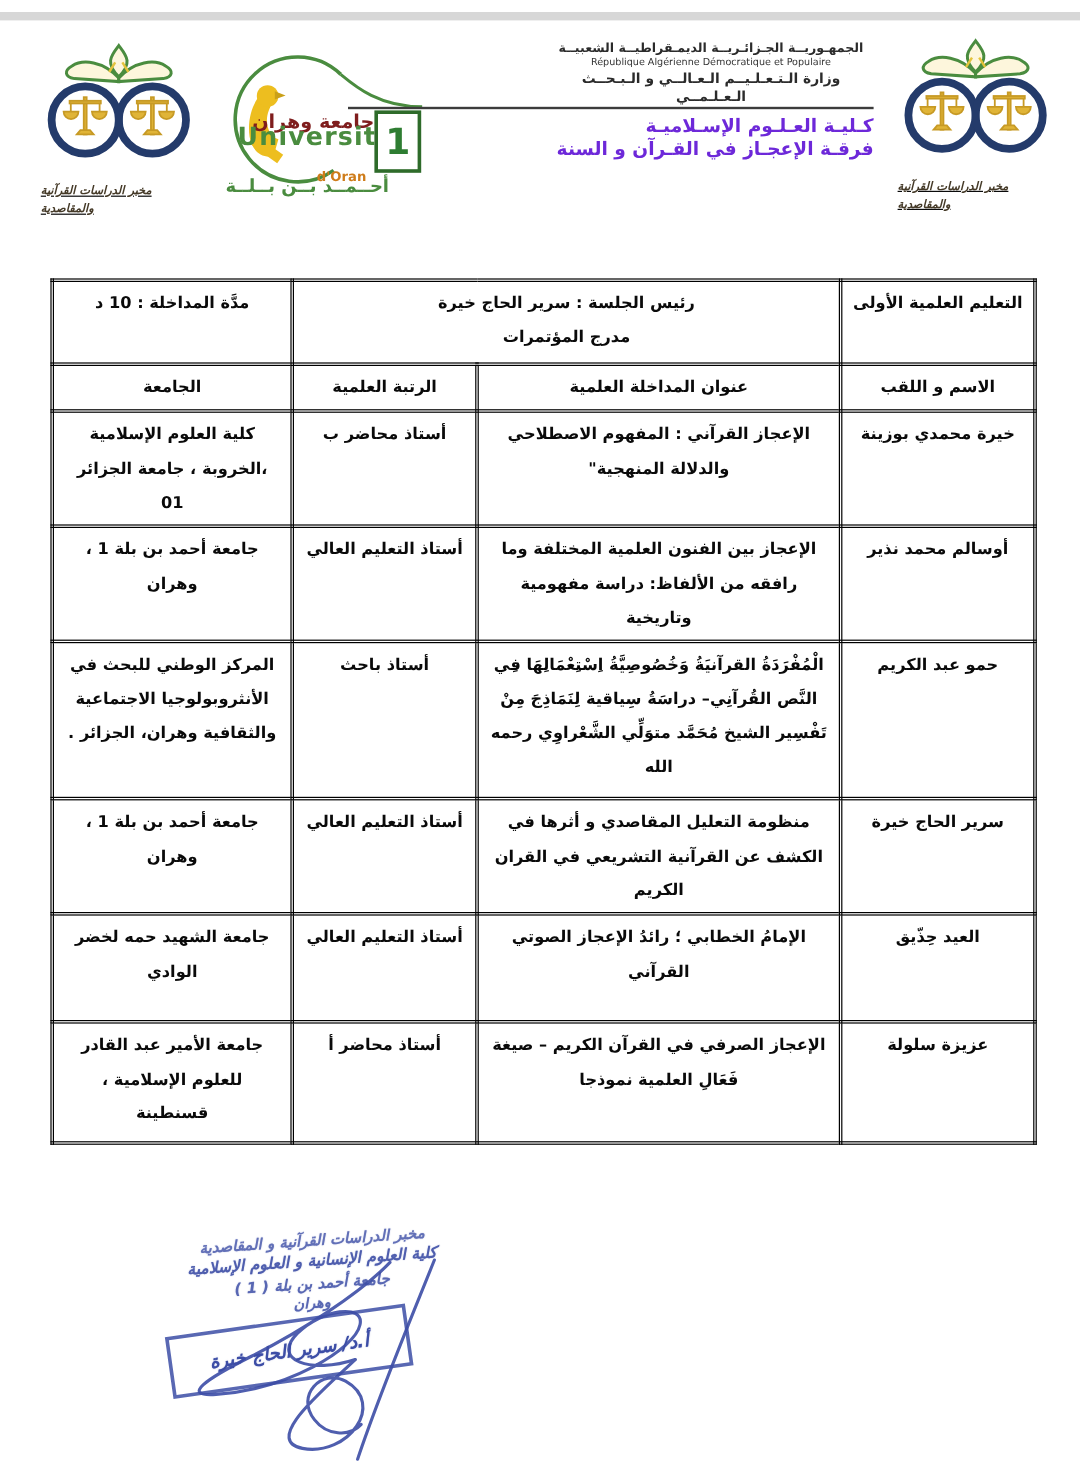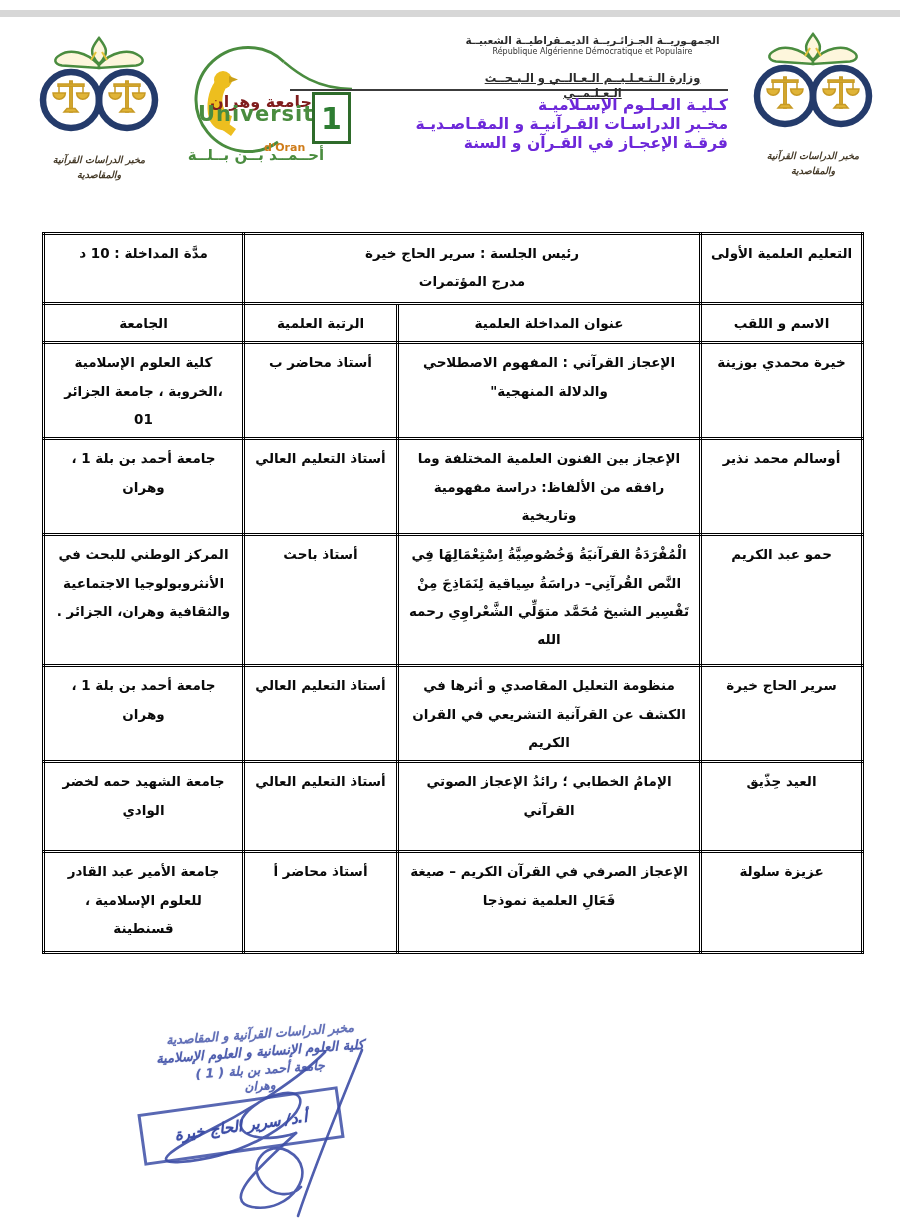--- a/index.html
+++ b/index.html
@@ -5,21 +5,21 @@
   html,body{margin:0;padding:0;}
   body{background:#e9e9e9;}
   .page{
     position:relative; width:900px; height:1221px; margin:0 auto;
     background:#ffffff; overflow:hidden;
     font-family:"DejaVu Sans", sans-serif; color:#0a0a0a;
   }
   .scan-stripe{position:absolute; left:0; top:10px; width:900px; height:7px;
     background:#d7d7d7;}
   
-  .lab-logo{position:absolute; width:130px; text-align:center;}
+  .lab-logo{position:absolute; width:130px; text-align:left;text-decoration:underline;}
   .lab-logo.left{left:34px; top:30px;}
   .lab-logo.right{left:748px; top:26px;}
   .lab-caption{font-size:9.5px; font-weight:bold; color:#453a28;
     font-style:italic; line-height:15px; margin-top:2px;}
   .uni-logo{position:absolute; left:166px; top:42px; width:186px; height:132px;}
   .uni-ar{position:absolute; right:40px; top:50px; width:120px; text-align:right;
     font-size:16px; font-weight:bold; color:#7f1d1d; direction:rtl;}
   .uni-latin{position:absolute; left:32px; top:60px; font-size:21px;
     color:#4a8c3f; letter-spacing:1px; font-weight:bold;}
   .uni-sub{position:absolute; left:98px; top:82px; font-size:11px;
@@ -30,21 +30,21 @@
   .uni-box span{font-size:30px; font-weight:bold; color:#2e7d32;}
   .uni-person{position:absolute; left:0; top:104px; width:180px; text-align:center;
     font-size:15px; font-weight:bold; color:#4a8c3f; direction:rtl;}
   .head-rule{position:absolute; left:290px; top:89px; width:438px; height:2px;
     background:#3c3c3c;}
   
   .gov-block{position:absolute; left:455px; top:34px; width:275px;
     text-align:center; line-height:1.25;}
   .gov-ar1{font-size:10.5px; font-weight:bold; color:#2b2b2b; direction:rtl;}
   .gov-fr{font-size:8px; color:#333;}
-  .gov-ar2{font-size:11.5px; font-weight:bold; color:#2b2b2b; direction:rtl; margin-top:14px;text-decoration:underline;}
+  .gov-ar2{font-size:11.5px; font-weight:bold; color:#2b2b2b; direction:rtl; margin-top:1px;}
   .faculty-block{position:absolute; right:172px; top:96px; direction:rtl;
     text-align:right; line-height:19px;}
   .faculty-block div{font-size:15.5px; font-weight:bold; color:#6d28d9;}
   
   table.program{
     position:absolute; left:42px; top:232px; width:822px;
     border-collapse:collapse; direction:rtl; table-layout:fixed;
   }
   table.program td, table.program th{
     border:3px double #000; padding:4px 8px; vertical-align:top;
@@ -131,21 +131,20 @@
   <div class="head-rule"></div>
 
   <div class="gov-block">
     <div class="gov-ar1">الجمهـوريــة الجـزائـريــة الديمـقراطيــة الشعبيــة</div>
     <div class="gov-fr">République Algérienne Démocratique et Populaire</div>
     <div class="gov-ar2">وزارة الـتـعـلـيــم الـعـالــي و الـبـحــث الـعـلـمــي</div>
   </div>
 
   <div class="faculty-block">
     <div>كـليـة العـلـوم الإسـلاميـة</div>
-    <div>مخـبر الدراسـات القـرآنيـة و المقـاصـديـة</div>
     <div>فرقـة الإعجـاز في القـرآن و السنة</div>
   </div>
 
   <div class="lab-logo right">
     <svg width="130" height="116" viewBox="0 0 130 116">
       <path d="M65,8 C59,16 53,22 65,34 C77,22 71,16 65,8 Z" fill="#fdf6dc" stroke="#4a8c3f" stroke-width="2.5"></path>
       <path d="M65,35 C52,21 35,19 26,25 C19,29 20,34 28,35.5 L65,38 Z" fill="#fdf6dc" stroke="#4a8c3f" stroke-width="2.5"></path>
       <path d="M65,35 C78,21 95,19 104,25 C111,29 110,34 102,35.5 L65,38 Z" fill="#fdf6dc" stroke="#4a8c3f" stroke-width="2.5"></path>
       <line x1="57" y1="30" x2="62" y2="22" stroke="#e4c33c" stroke-width="2"></line>
       <line x1="73" y1="30" x2="68" y2="22" stroke="#e4c33c" stroke-width="2"></line>

